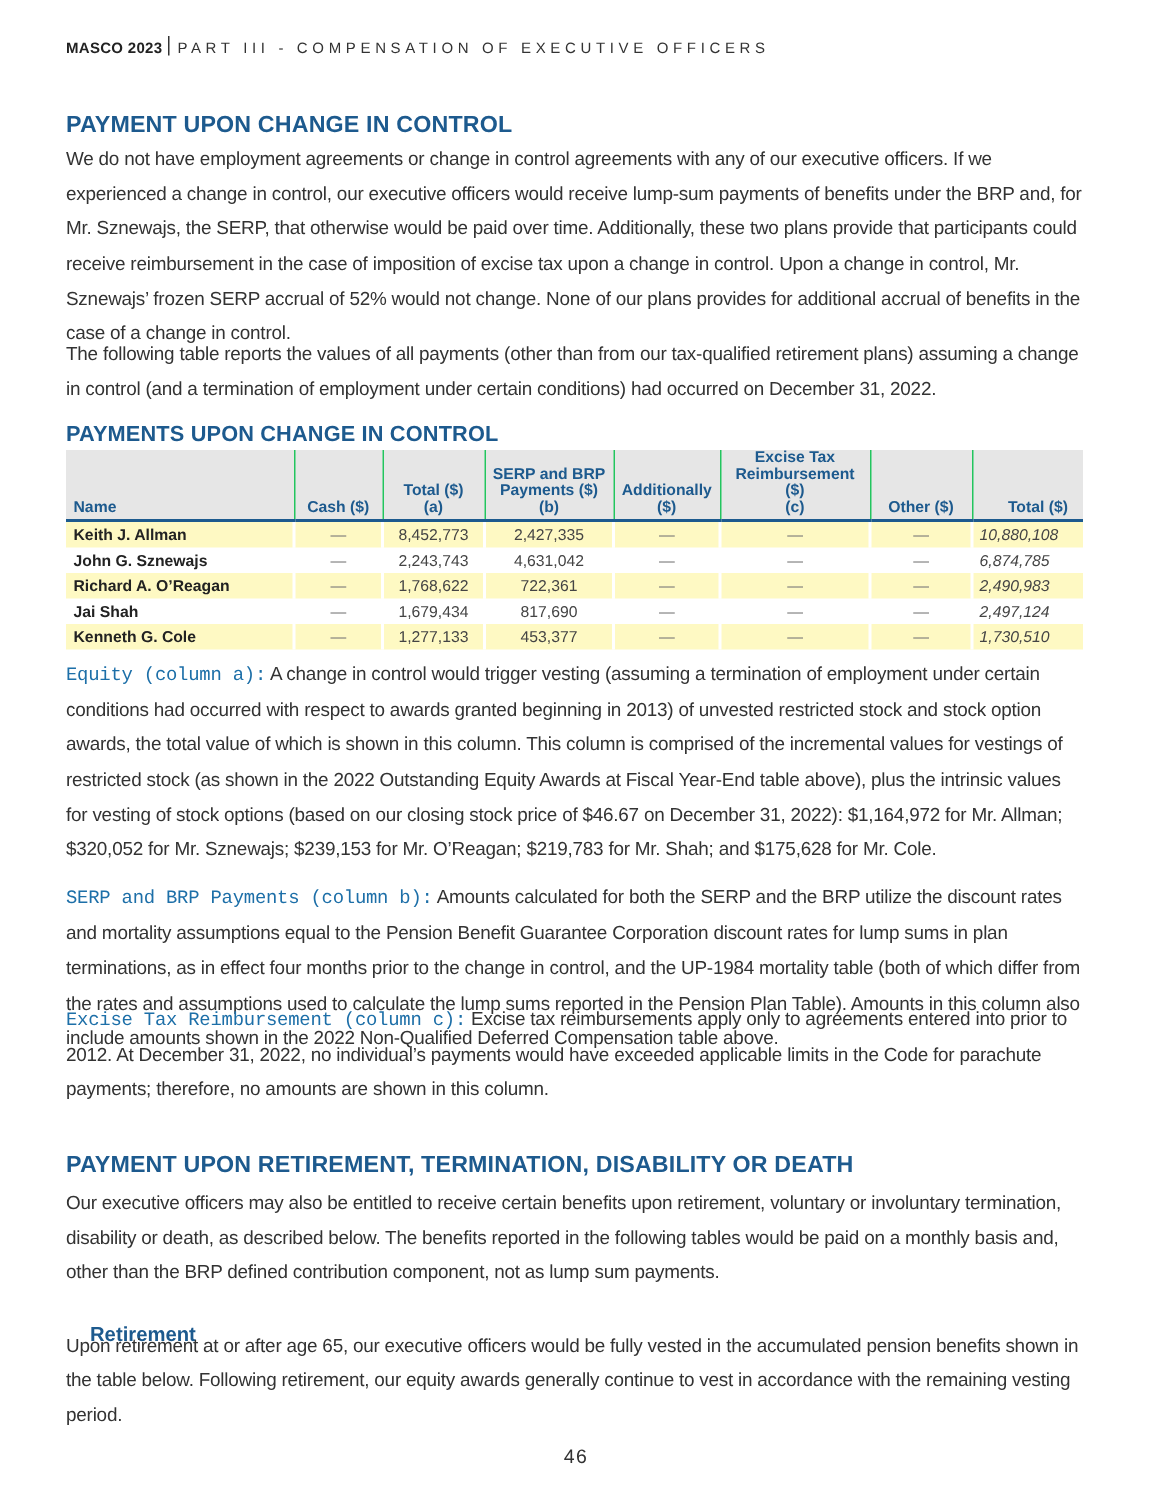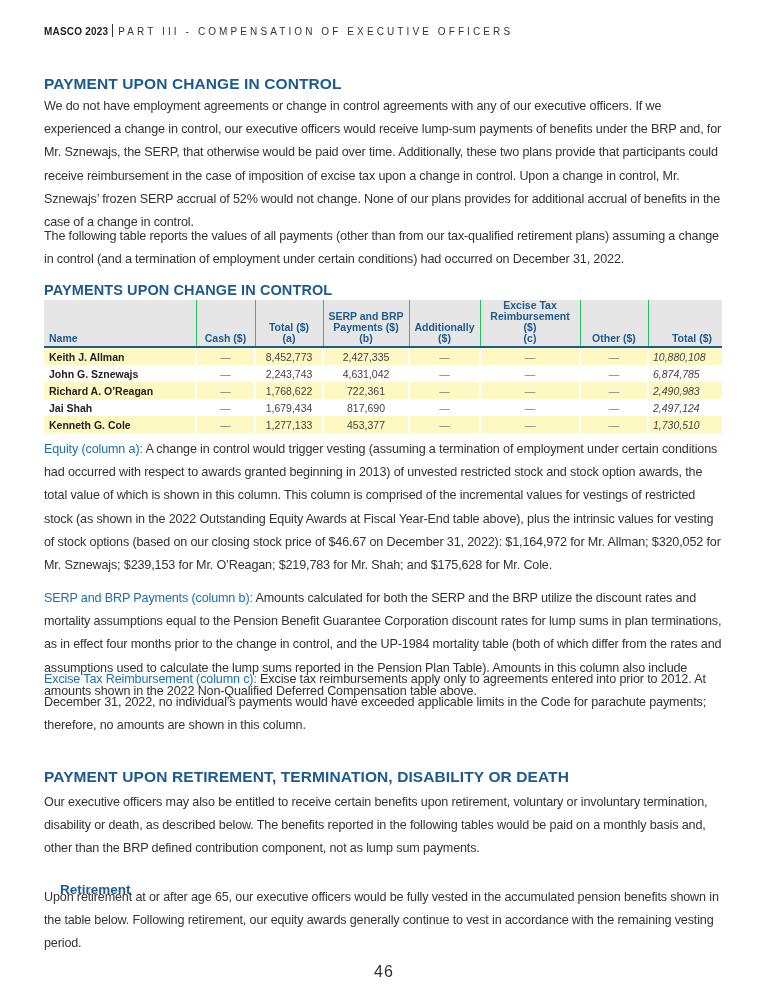--- a/index.html
+++ b/index.html
@@ -7,34 +7,34 @@
          font-family: "Liberation Sans", "DejaVu Sans", sans-serif; color: #333333; }
   .page { position: absolute; left: 44px; top: 0; width: 678px; }
   .running-head { position: absolute; top: 24px; left: 0; font-size: 10px; white-space: nowrap; }
   .running-head .brand { font-weight: bold; color: #222; letter-spacing: 0.2px; }
   .running-head .sep { display: inline-block; width: 1px; height: 13px; background: #333; vertical-align: -2px; margin: 0 5px 0 4px; }
   .running-head .part { letter-spacing: 3.1px; color: #333; }
   h2 { position: absolute; left: 0; margin: 0; color: #1d5a8e; font-weight: bold;
        font-size: 15.5px; letter-spacing: 0.1px; font-stretch: condensed; }
   h3 { position: absolute; left: 0; margin: 16px; color: #1d5a8e; font-weight: bold; font-size: 13.5px; }
   p { position: absolute; left: 0; margin: 0; width: 678px; font-size: 12.6px; line-height: 23.2px; color: #333; letter-spacing: -0.15px; }
-  .lead { color: #1d6fa8; }
+  .lead { color: #1d6fa8; font-family: Liberation Mono, monospace; }
   table { position: absolute; left: 0; top: 300px; width: 678px; border-collapse: collapse;
           font-size: 10.5px; table-layout: fixed; }
   th { background: #e6e6e6; color: #1d5a8e; font-weight: bold; vertical-align: bottom;
        text-align: center; padding: 0 4px 2px 4px; height: 40px; line-height: 11px;
        border-left: 1px solid #22c55e; border-bottom: 2px solid #1d5a8e; }
   th:first-child { border-left: none; text-align: left; padding-left: 5px; margin-top: 32px; }
   th.total { text-align: right; padding-right: 10px; }
   td { height: 17px; padding: 0 4px; text-align: center; border-left: 2px solid #ffffff; color: #444; }
   td:first-child { border-left: none; text-align: left; font-weight: bold; color: #222; padding-left: 5px; }
   td.total { text-align: right; padding-right: 26px; font-style: italic; }
   tr.shade td { background: #fef9c3; }
   .dash { color: #777; }
-  .folio { position: absolute; top: 963px; left: 0; width: 768px; text-align: center; font-size: 16px; color: #333; letter-spacing: 1px; }
+  .folio { position: absolute; top: 963px; left: 0; width: 768px; text-align: center; font-size: 13px; color: #333; letter-spacing: 1px; }
 </style>
 </head>
 <body>
 
 <div class="page">
 
   <div class="running-head">
     <span class="brand">MASCO 2023</span><span class="sep"></span><span class="part">PART III - COMPENSATION OF EXECUTIVE OFFICERS</span>
   </div>
 

